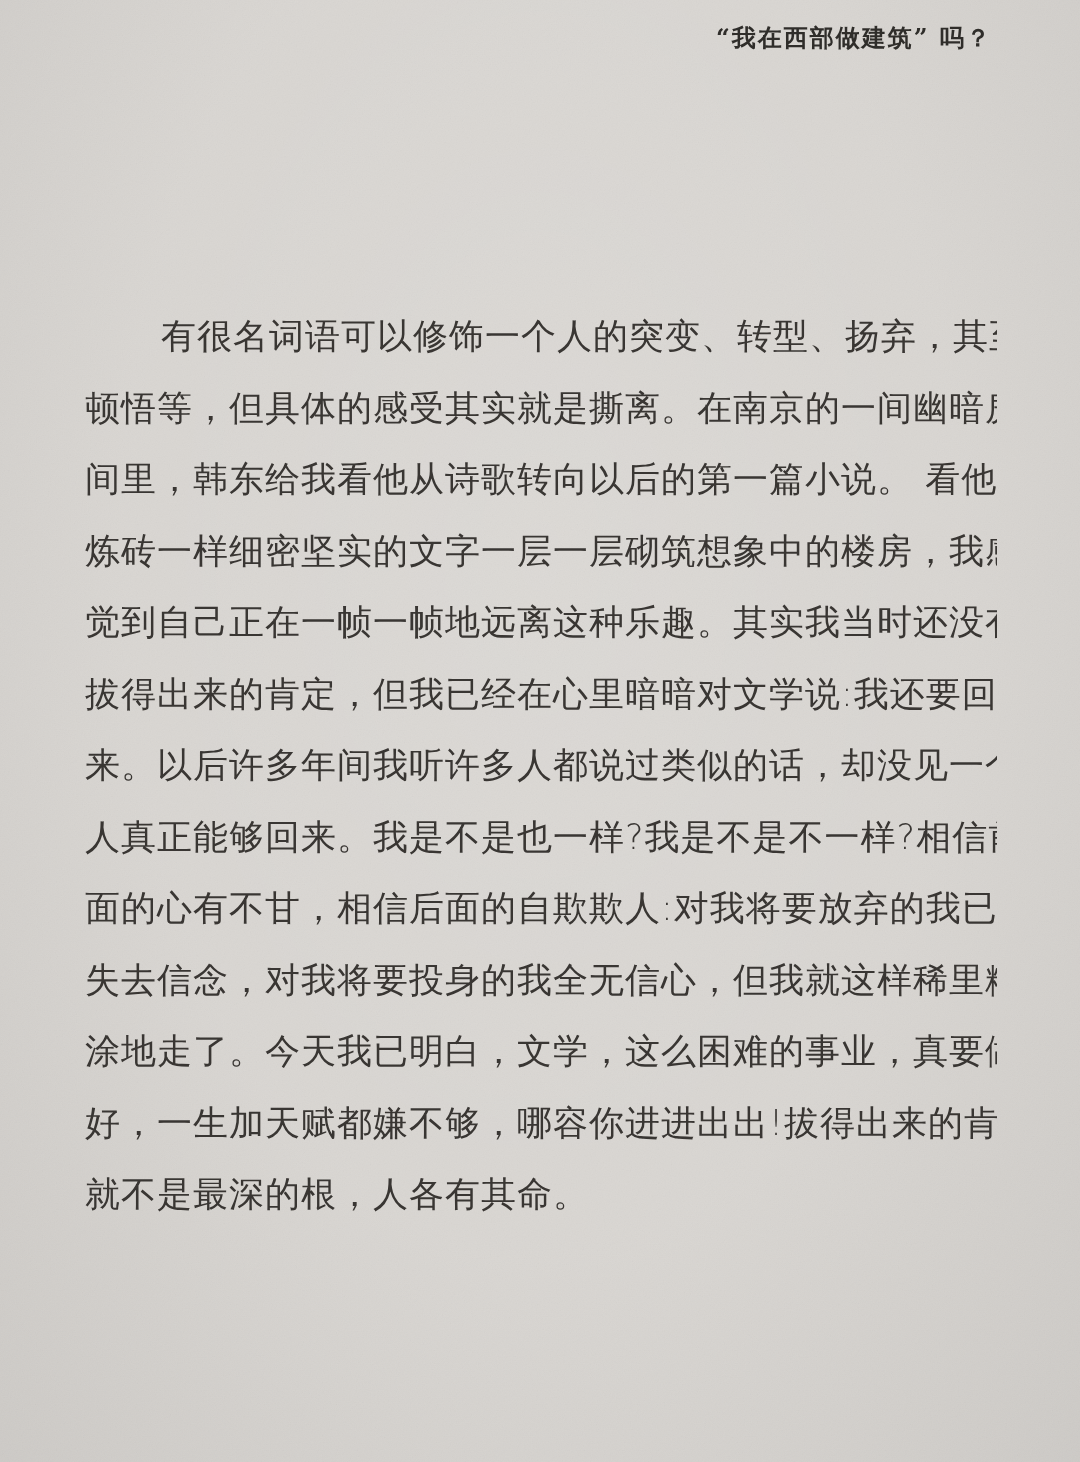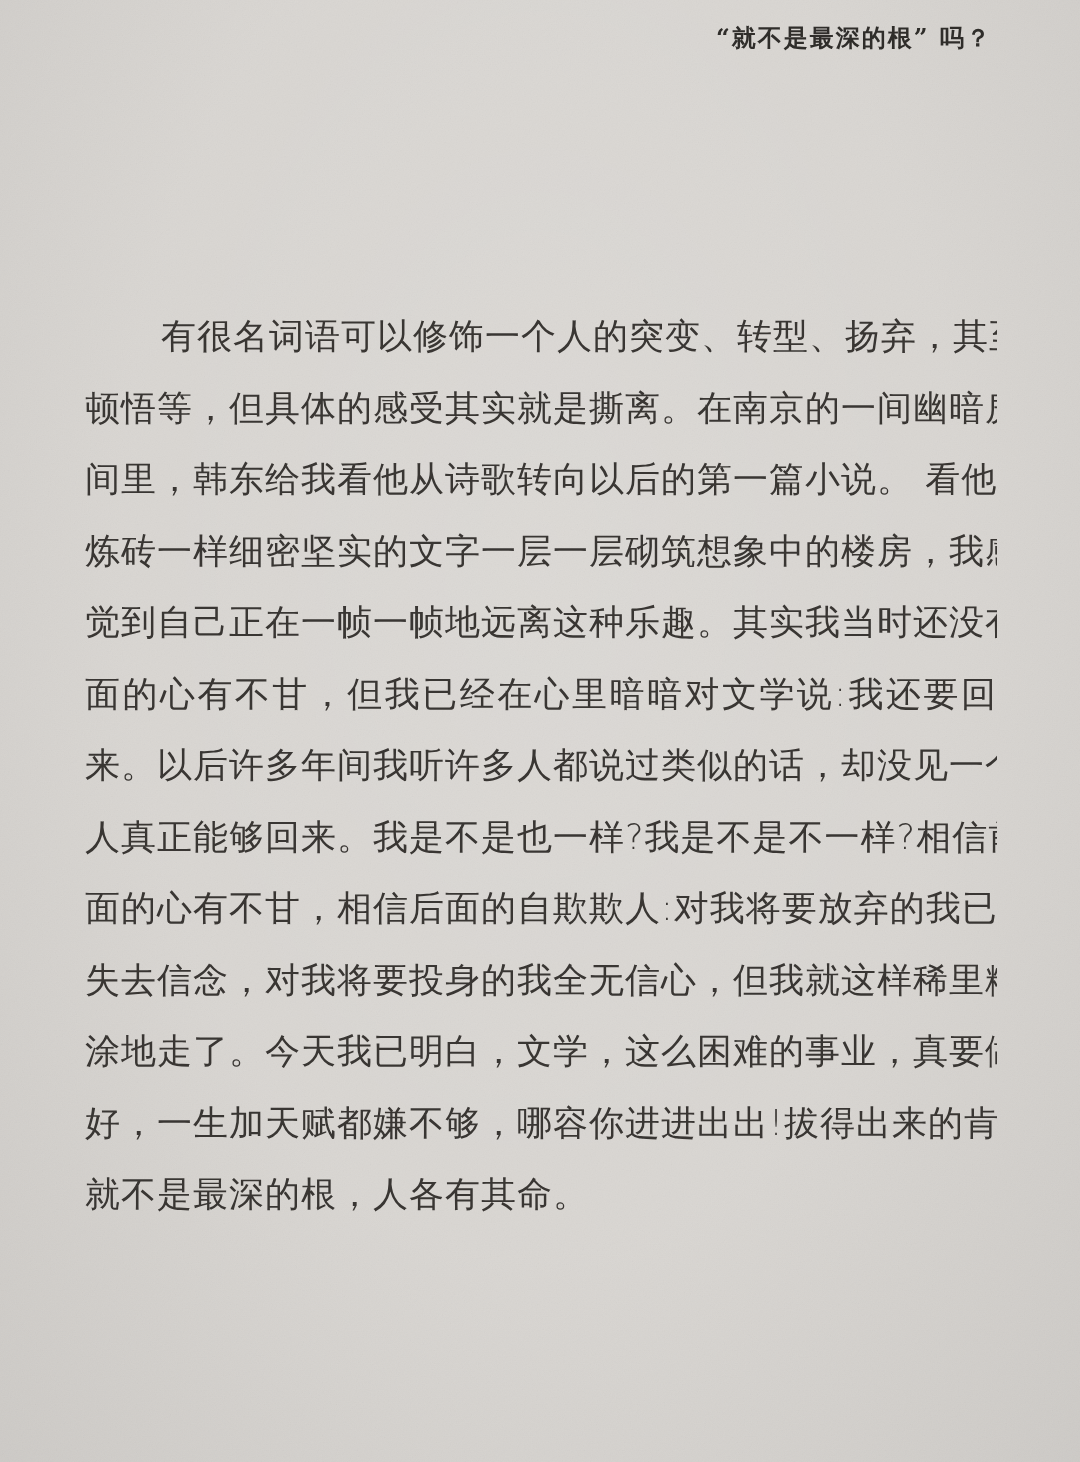--- a/index.html
+++ b/index.html
@@ -77,30 +77,30 @@
 
   <svg class="grain" width="1080" height="1462" xmlns="http://www.w3.org/2000/svg">
     <filter id="grainF">
       <feTurbulence type="fractalNoise" baseFrequency="0.85" numOctaves="2" stitchTiles="stitch" result="n"></feTurbulence>
       <feColorMatrix in="n" type="saturate" values="0"></feColorMatrix>
     </filter>
     <rect width="1080" height="1462" filter="url(#grainF)" opacity="0.07"></rect>
   </svg>
 
   <div class="running-head">
-    <span>“就不是最深的根” 吗？</span>
+    <span>“我在西部做建筑” 吗？</span>
   </div>
 
   <div class="body-block">
     <div class="text-line first">有很名词语可以修饰一个人的突变、转型、扬弃，其至</div>
     <div class="text-line">顿悟等，但具体的感受其实就是撕离。在南京的一间幽暗房</div>
     <div class="text-line">间里，韩东给我看他从诗歌转向以后的第一篇小说。 看他用</div>
     <div class="text-line">炼砖一样细密坚实的文字一层一层砌筑想象中的楼房，我感</div>
     <div class="text-line">觉到自己正在一帧一帧地远离这种乐趣。其实我当时还没有</div>
-    <div class="text-line">面的心有不甘，但我已经在心里暗暗对文学说:我还要回</div>
+    <div class="text-line">拔得出来的肯定，但我已经在心里暗暗对文学说:我还要回</div>
     <div class="text-line">来。以后许多年间我听许多人都说过类似的话，却没见一个</div>
     <div class="text-line">人真正能够回来。我是不是也一样?我是不是不一样?相信前</div>
     <div class="text-line">面的心有不甘，相信后面的自欺欺人:对我将要放弃的我已经</div>
     <div class="text-line">失去信念，对我将要投身的我全无信心，但我就这样稀里糊</div>
     <div class="text-line">涂地走了。今天我已明白，文学，这么困难的事业，真要做</div>
     <div class="text-line">好，一生加天赋都嫌不够，哪容你进进出出!拔得出来的肯定</div>
     <div class="text-line last">就不是最深的根，人各有其命。</div>
   </div>
 
 </div>

